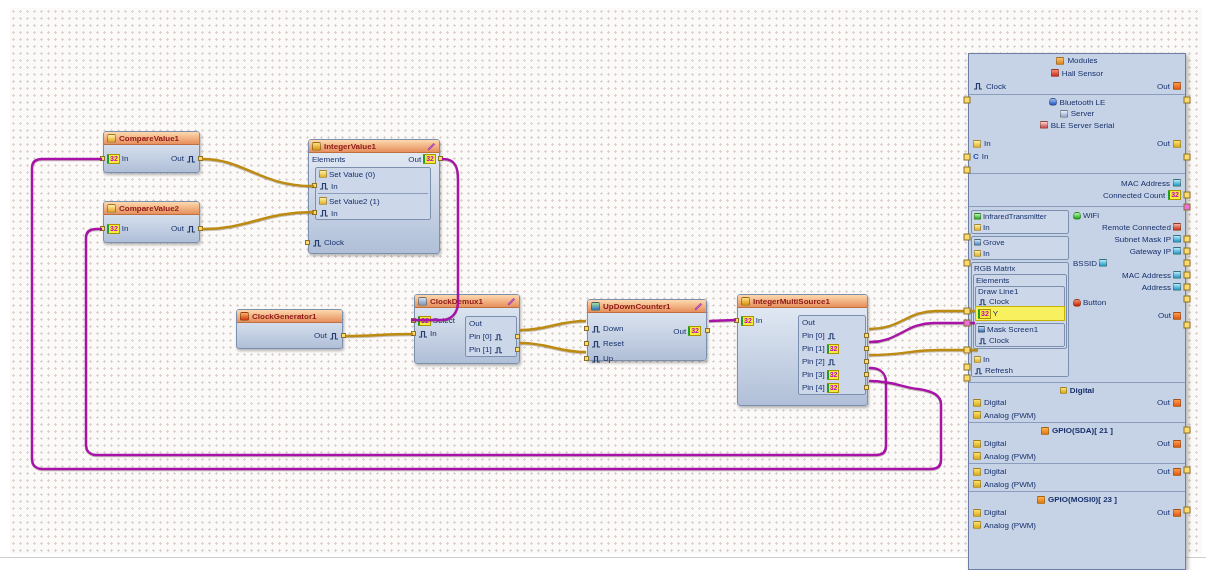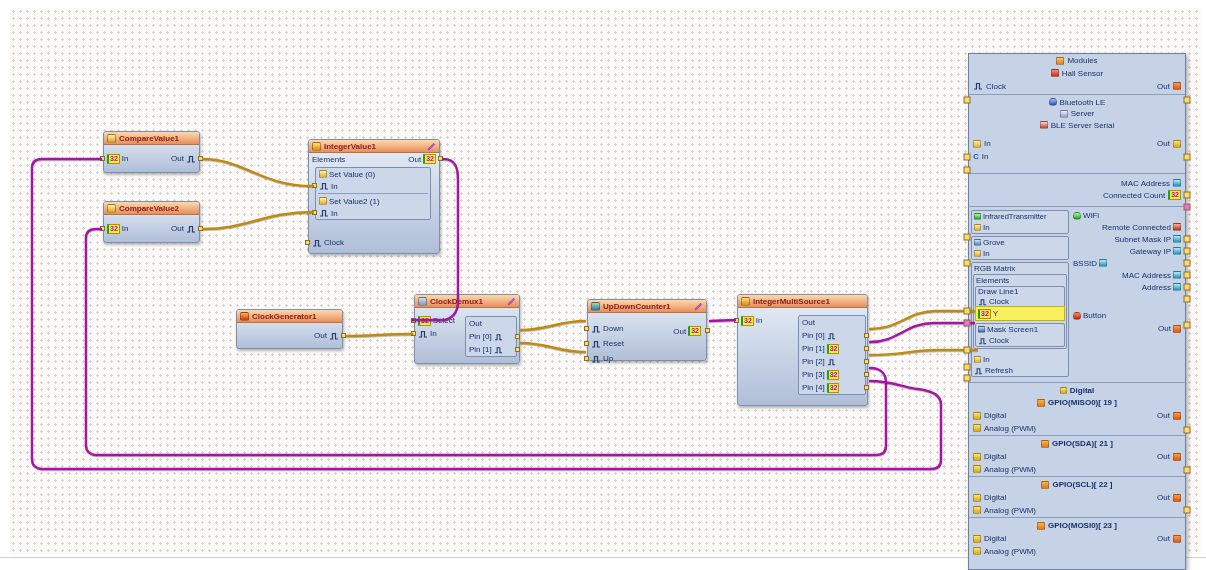--- a/index.html
+++ b/index.html
@@ -481,42 +481,38 @@
           <span class="sic" style="background:linear-gradient(#b0ecff,#2090c0)"></span>
         </div>
         <div class="srow" style="justify-content:flex-end;height:12px">
           <span>MAC Address</span>
           <span class="sic" style="background:linear-gradient(#b0ecff,#2090c0)"></span>
         </div>
         <div class="srow" style="justify-content:flex-end;height:12px">
           <span>Address</span>
           <span class="sic" style="background:linear-gradient(#b0ecff,#2090c0)"></span>
         </div>
-        <div class="srow" style="margin-top:16px;height:13px">
+        <div class="srow" style="margin-top:3px;height:13px">
           <span class="sic" style="background:linear-gradient(#ff9070,#c02000);border-radius:50%"></span>
           <span>Button</span>
         </div>
         <div class="srow" style="justify-content:flex-end;height:13px">
           <span>Out</span>
           <span class="sic" style="background:linear-gradient(#ff9a4d,#e05810)"></span>
         </div>
       </div>
     </div>
 
     <div class="pdiv"></div>
     <div class="prow pc bold">
       <span class="sic" style="width:7px;height:7px;background:linear-gradient(#ffe36a,#d8a81e)"></span>
       <span>Digital</span>
     </div>
     <div>
   <div class="gpio">
-    <div class="prow pc" style="height:13px">
-      <span class="sic" style="background:linear-gradient(#ffb347,#e07818)"></span>
-      <span class="gpio-name bold">GPIO(MISO0)[ 19 ]</span>
-    </div>
     <div class="prow" style="height:13px">
       <span class="sic" style="background:linear-gradient(#ffe36a,#d8a81e)"></span>
       <span class="g-digital">Digital</span>
       <span class="sp"></span>
       <span class="g-out">Out</span>
       <span class="sic" style="background:linear-gradient(#ff9a4d,#e05810)"></span>
     </div>
     <div class="prow" style="height:12px">
       <span class="sic" style="background:linear-gradient(#ffe36a,#d8a81e)"></span>
       <span class="g-analog">Analog (PWM)</span>
@@ -537,24 +533,20 @@
       <span class="sic" style="background:linear-gradient(#ff9a4d,#e05810)"></span>
     </div>
     <div class="prow" style="height:12px">
       <span class="sic" style="background:linear-gradient(#ffe36a,#d8a81e)"></span>
       <span class="g-analog">Analog (PWM)</span>
     </div>
     <div class="pdiv"></div>
   </div>
 
   <div class="gpio">
-    <div class="prow pc" style="height:13px">
-      <span class="sic" style="background:linear-gradient(#ffb347,#e07818)"></span>
-      <span class="gpio-name bold">GPIO(SCL)[ 22 ]</span>
-    </div>
     <div class="prow" style="height:13px">
       <span class="sic" style="background:linear-gradient(#ffe36a,#d8a81e)"></span>
       <span class="g-digital">Digital</span>
       <span class="sp"></span>
       <span class="g-out">Out</span>
       <span class="sic" style="background:linear-gradient(#ff9a4d,#e05810)"></span>
     </div>
     <div class="prow" style="height:12px">
       <span class="sic" style="background:linear-gradient(#ffe36a,#d8a81e)"></span>
       <span class="g-analog">Analog (PWM)</span>

